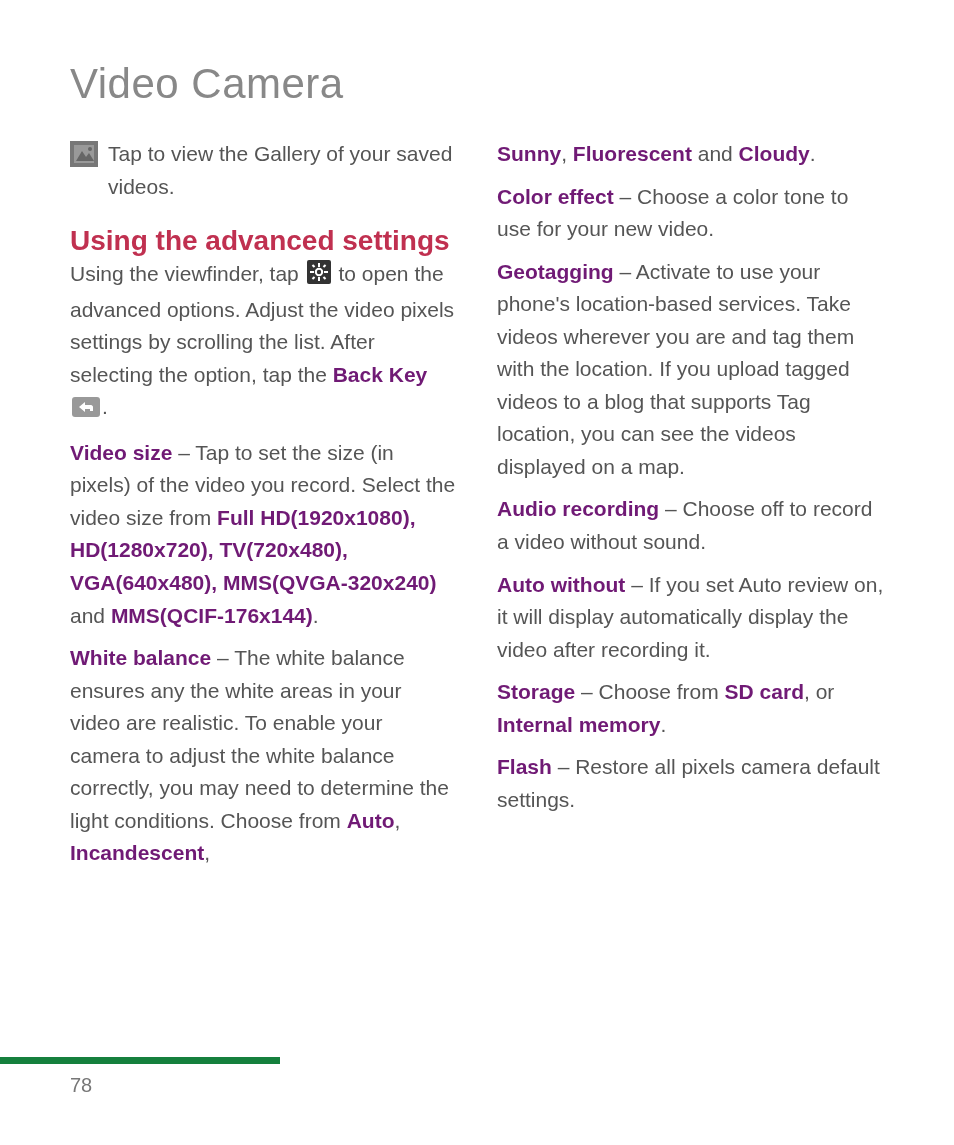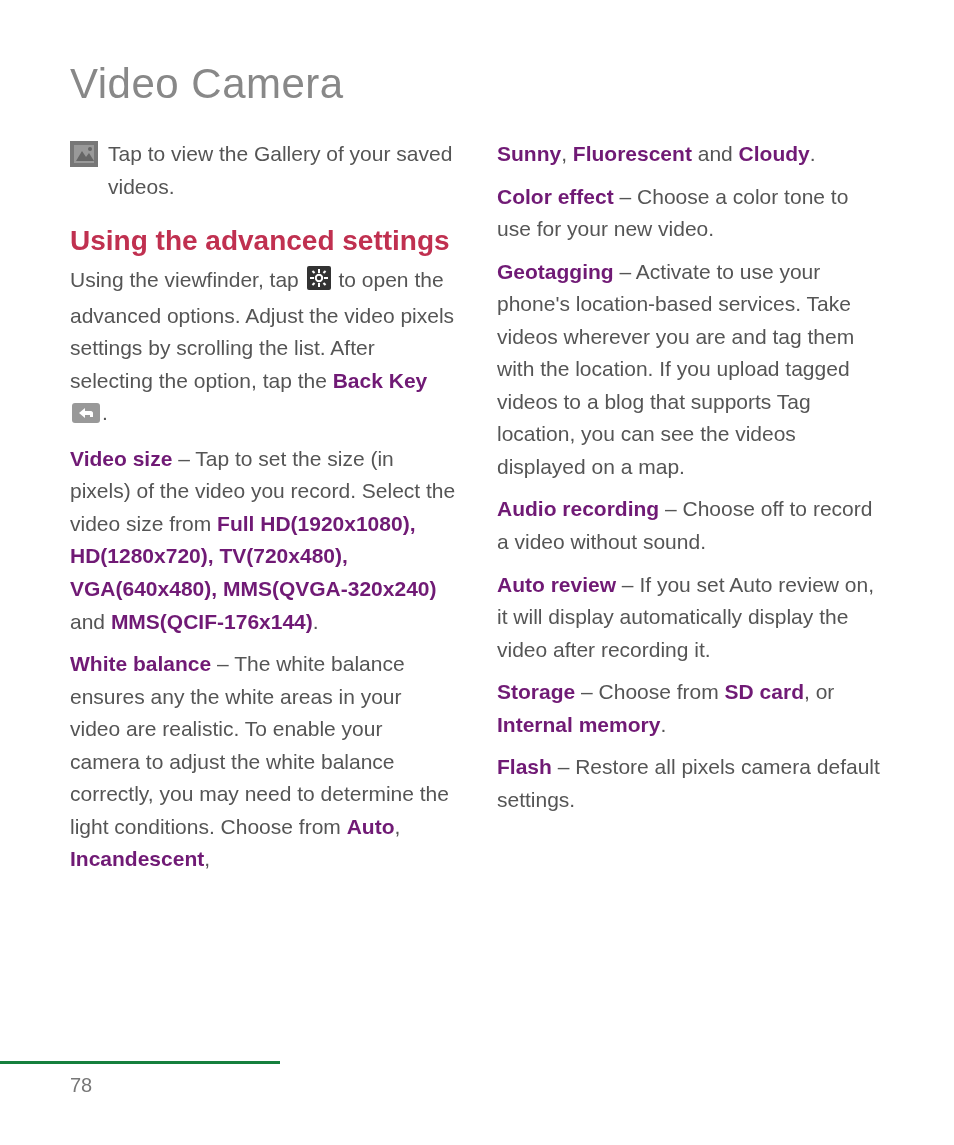--- a/index.html
+++ b/index.html
@@ -48,36 +48,36 @@
     margin-top: 3px;
   }
   .gallery-row .gtext {
     flex: 1;
   }
   .section-heading {
     color: #c03050;
     font-size: 28px;
     font-weight: 600;
     line-height: 1.25;
-    margin: 8px 0 6px 0;
+    margin: 8px 0 0 0;
   }
   p { margin: 0; }
   .para { margin-bottom: 10px; }
   .b { font-weight: 700; color: #701a75; }
   .inline-icon {
     display: inline-block;
     vertical-align: -3px;
     margin: 0 2px;
   }
   .footer {
     position: absolute;
     left: 0;
     bottom: 48px;
     width: 280px;
-    border-top: 3px solid #15803d;
+    border-top: 7px solid #15803d;
     padding-top: 10px;
     text-align: left;
     padding-left: 70px;
     box-sizing: border-box;
     font-size: 20px;
     color: #777;
   }
 </style>
 </head>
 <body>
@@ -154,21 +154,21 @@
 
       <p class="para">
         <span class="b">Geotagging</span><span> – Activate to use your phone's location-based services. Take videos wherever you are and tag them with the location. If you upload tagged videos to a blog that supports Tag location, you can see the videos displayed on a map.</span>
       </p>
 
       <p class="para">
         <span class="b">Audio recording</span><span> – Choose off to record a video without sound.</span>
       </p>
 
       <p class="para">
-        <span class="b">Auto review</span><span> – If you set Auto review on, it will display automatically display the video after recording it.</span>
+        <span class="b">Auto without</span><span> – If you set Auto review on, it will display automatically display the video after recording it.</span>
       </p>
 
       <p class="para">
         <span class="b">Storage</span><span> – Choose from </span><span class="b">SD card</span><span>, or </span><span class="b">Internal memory</span><span>.</span>
       </p>
 
       <p class="para">
         <span class="b">Flash</span><span> – Restore all pixels camera default settings.</span>
       </p>
 

